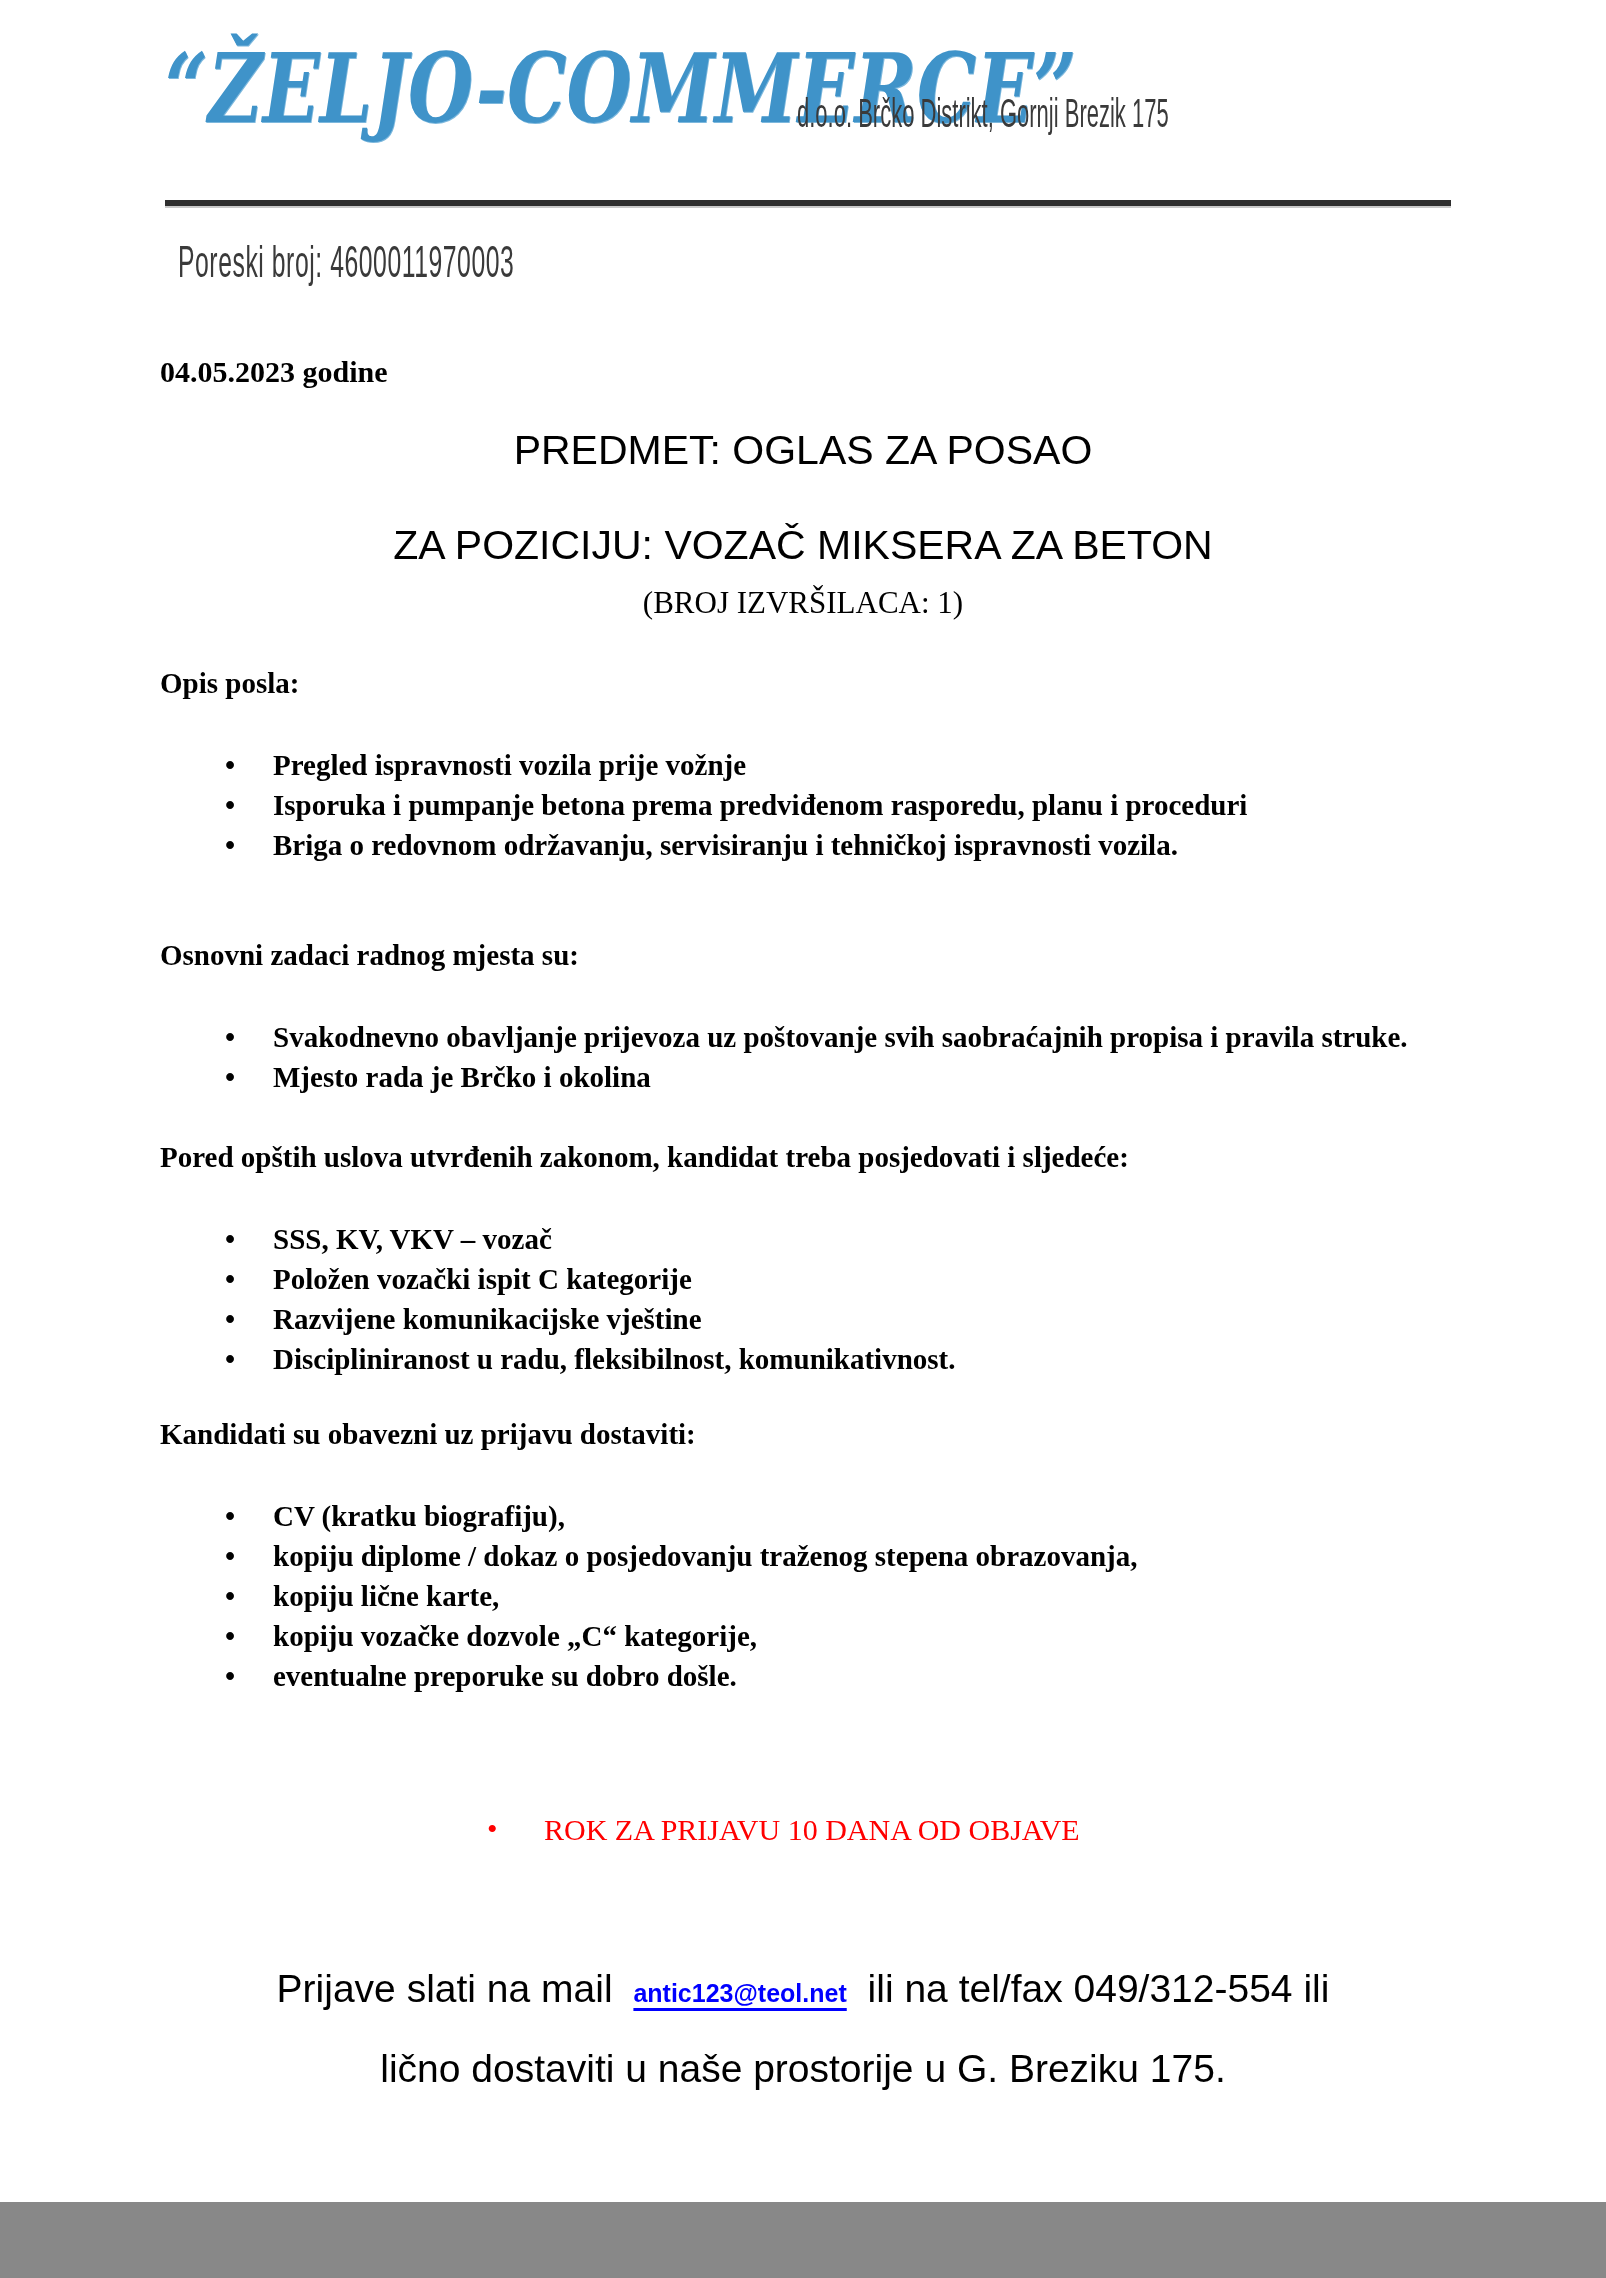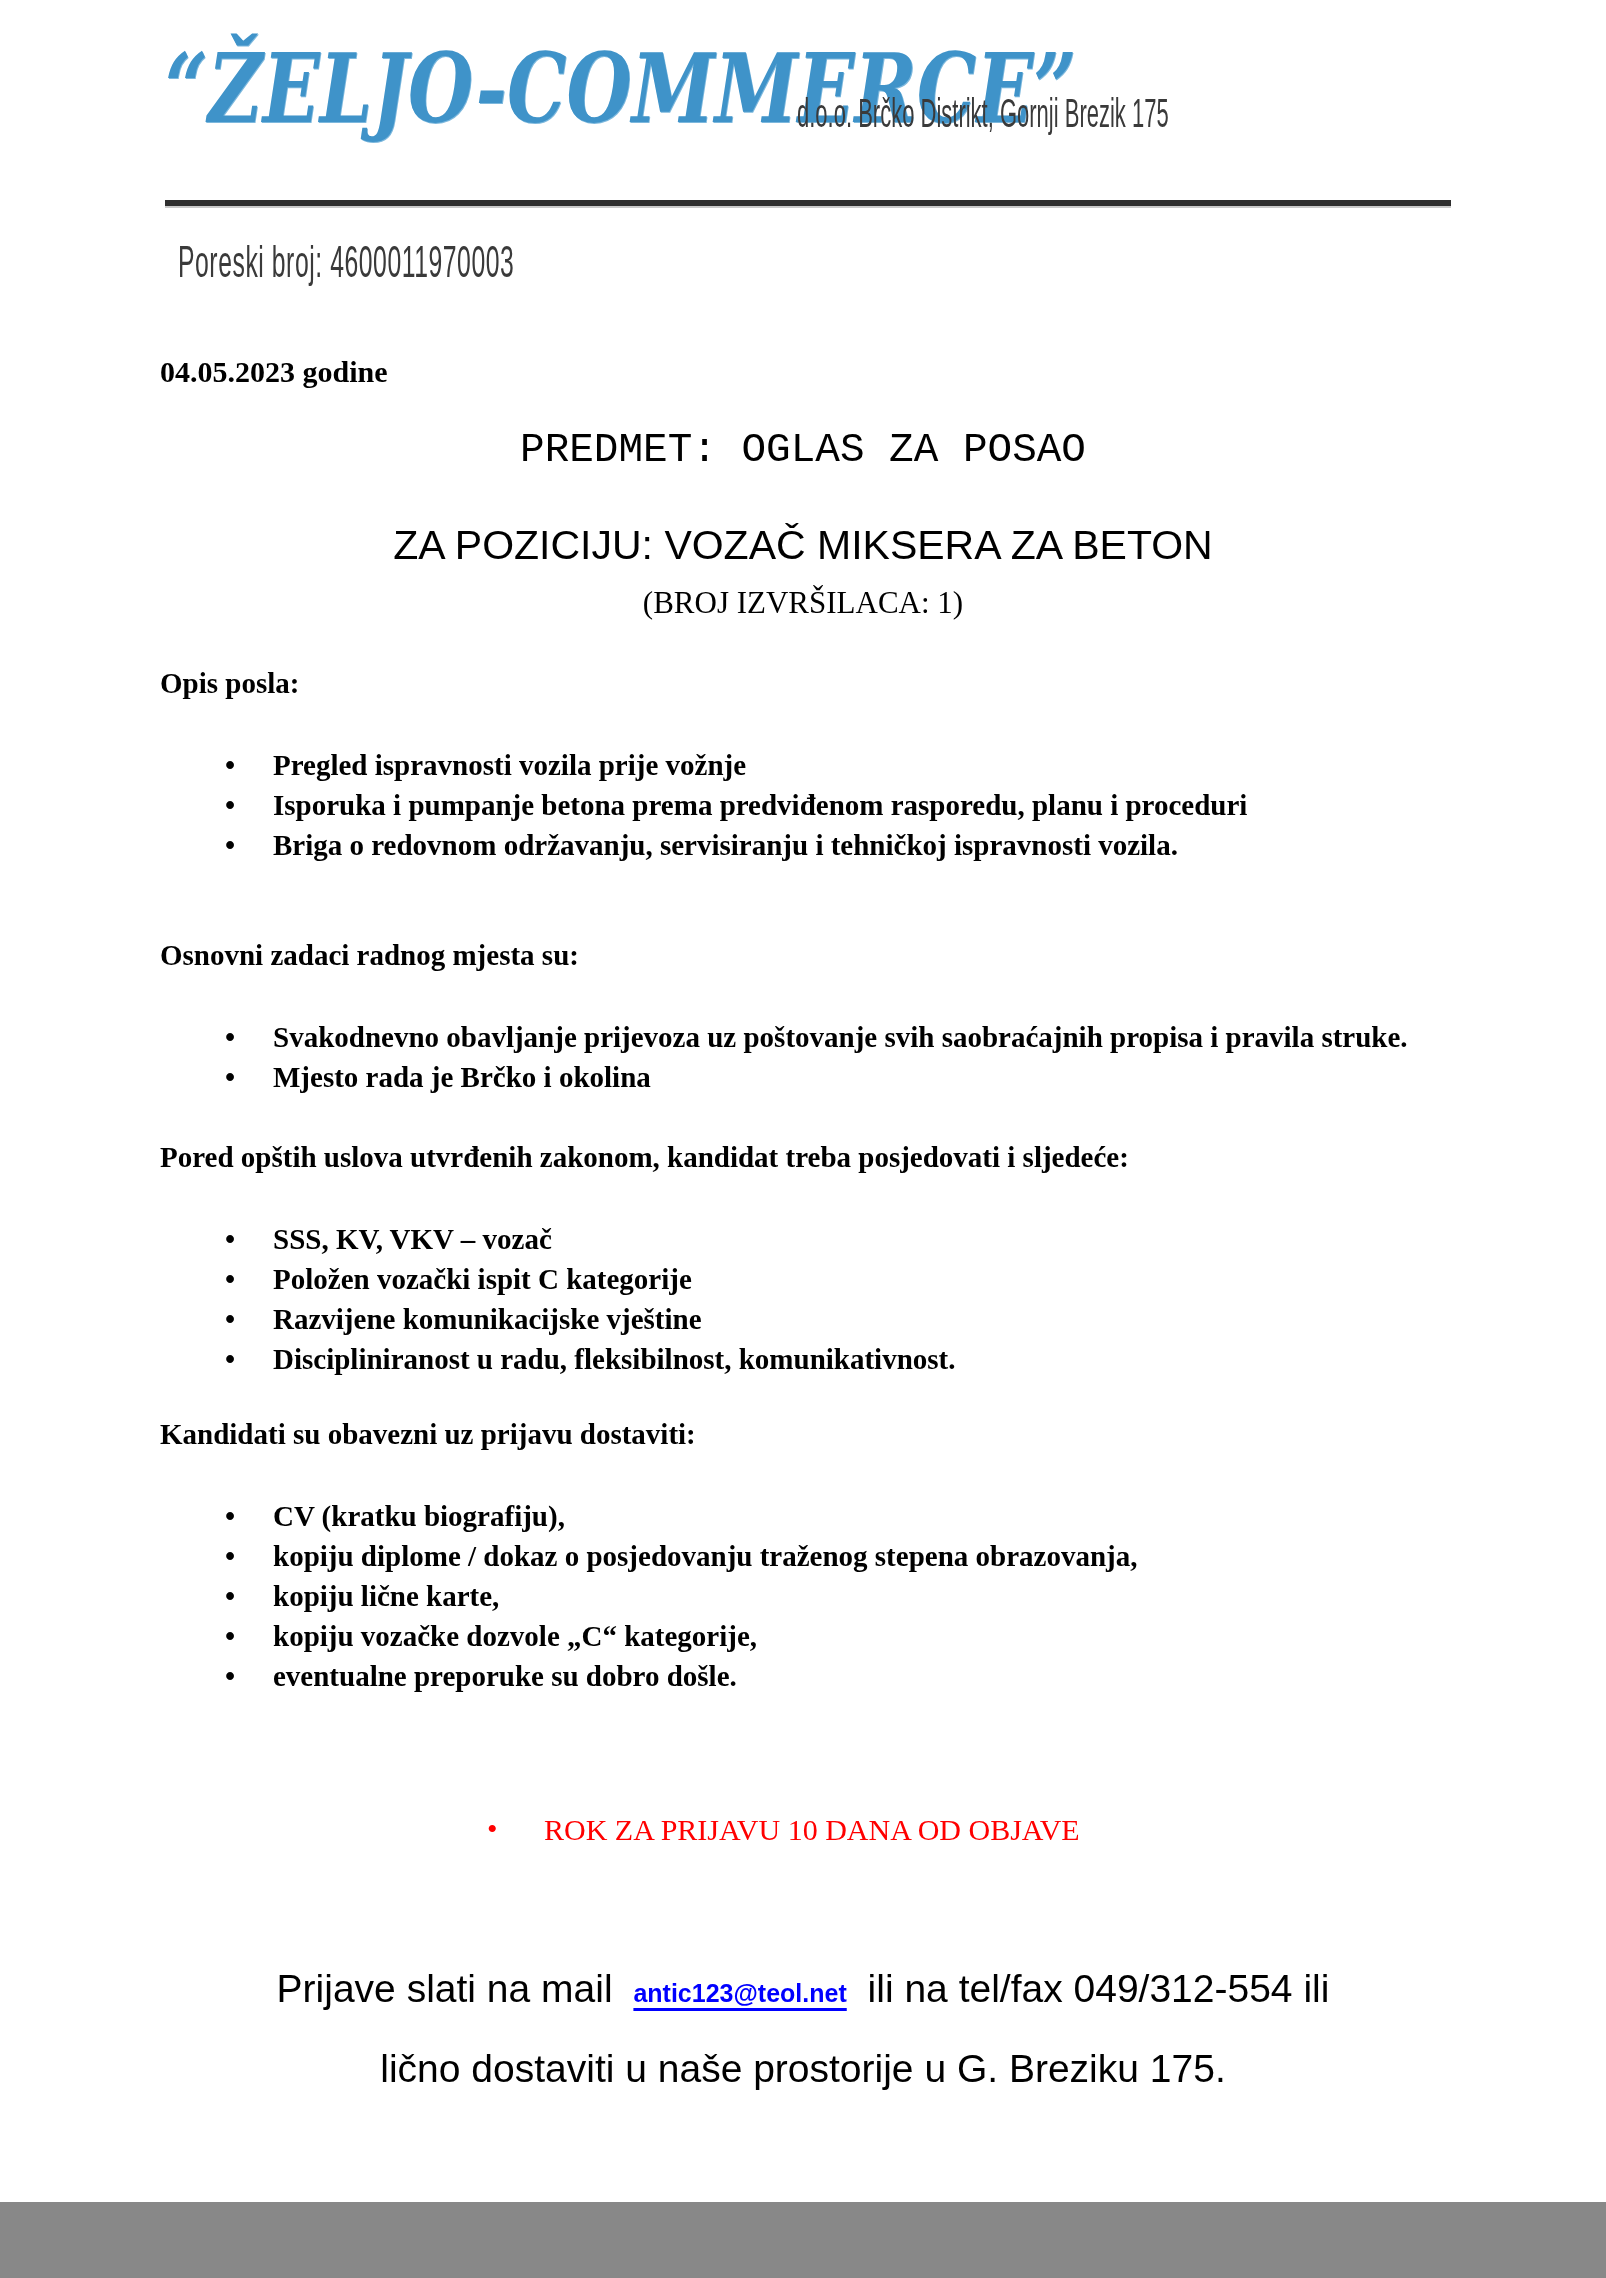--- a/index.html
+++ b/index.html
@@ -73,21 +73,21 @@
   
   .doc-date {
     margin:64px 0 0 160px;
     font-size:30px;
     font-weight:bold;
     line-height:40px;
   }
   .subject-title {
     margin:35px 0 0 0;
     text-align:center;
-    font-family:Liberation Mono, monospace;
+    font-family:Liberation Sans, sans-serif;
     font-weight:normal;
     font-size:41px;
     line-height:47px;
   }
   .position-title {
     margin:48px 0 0 0;
     text-align:center;
     font-family:"Liberation Sans", sans-serif;
     font-weight:normal;
     font-size:41px;

